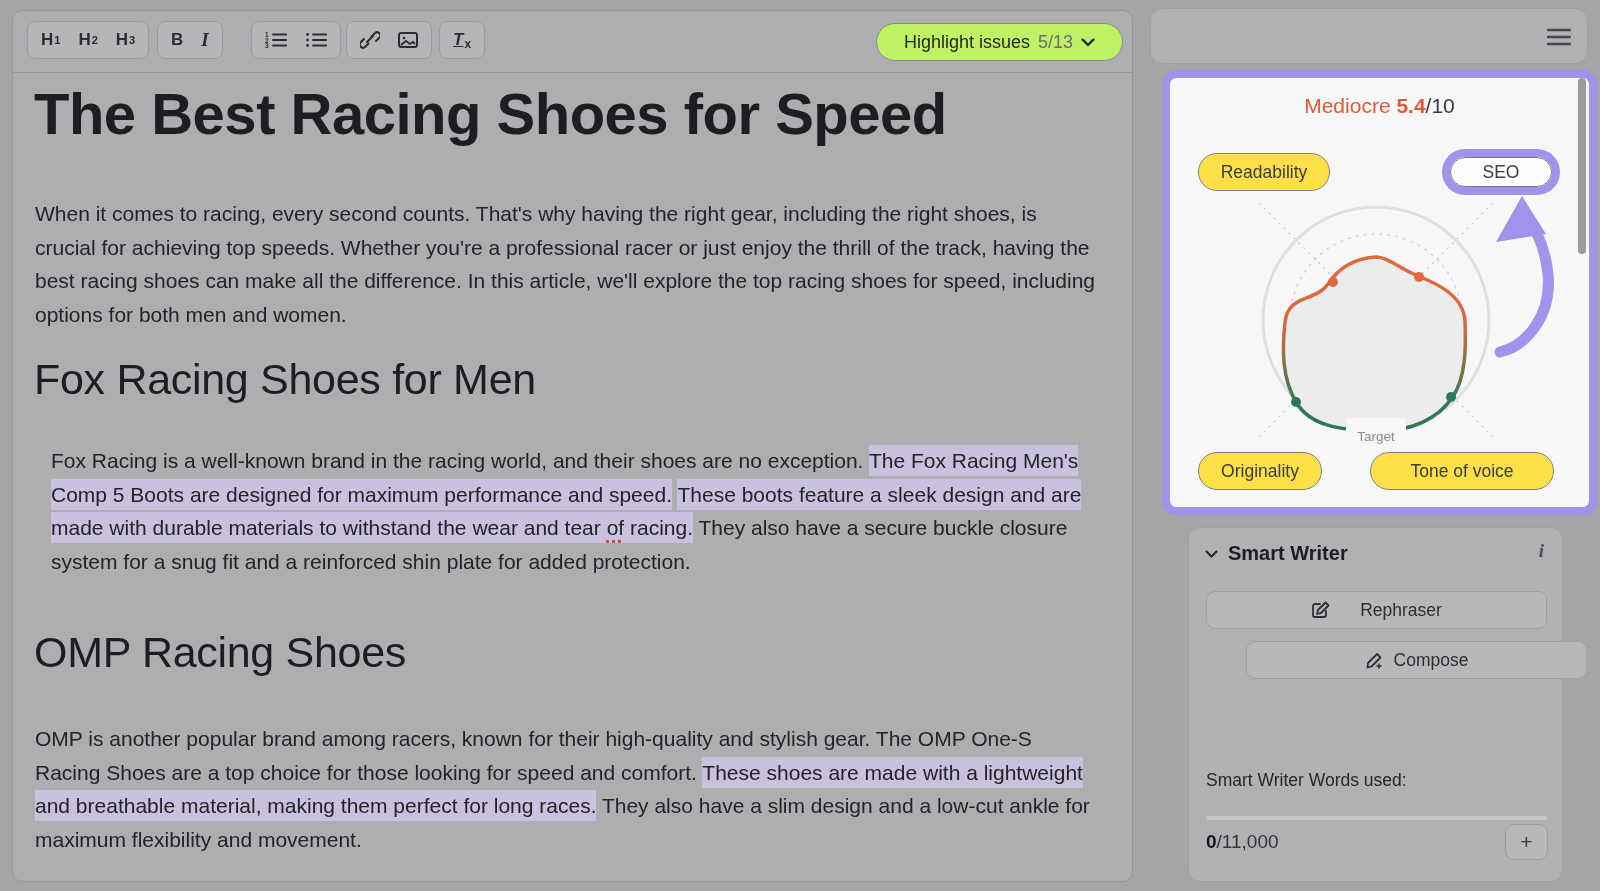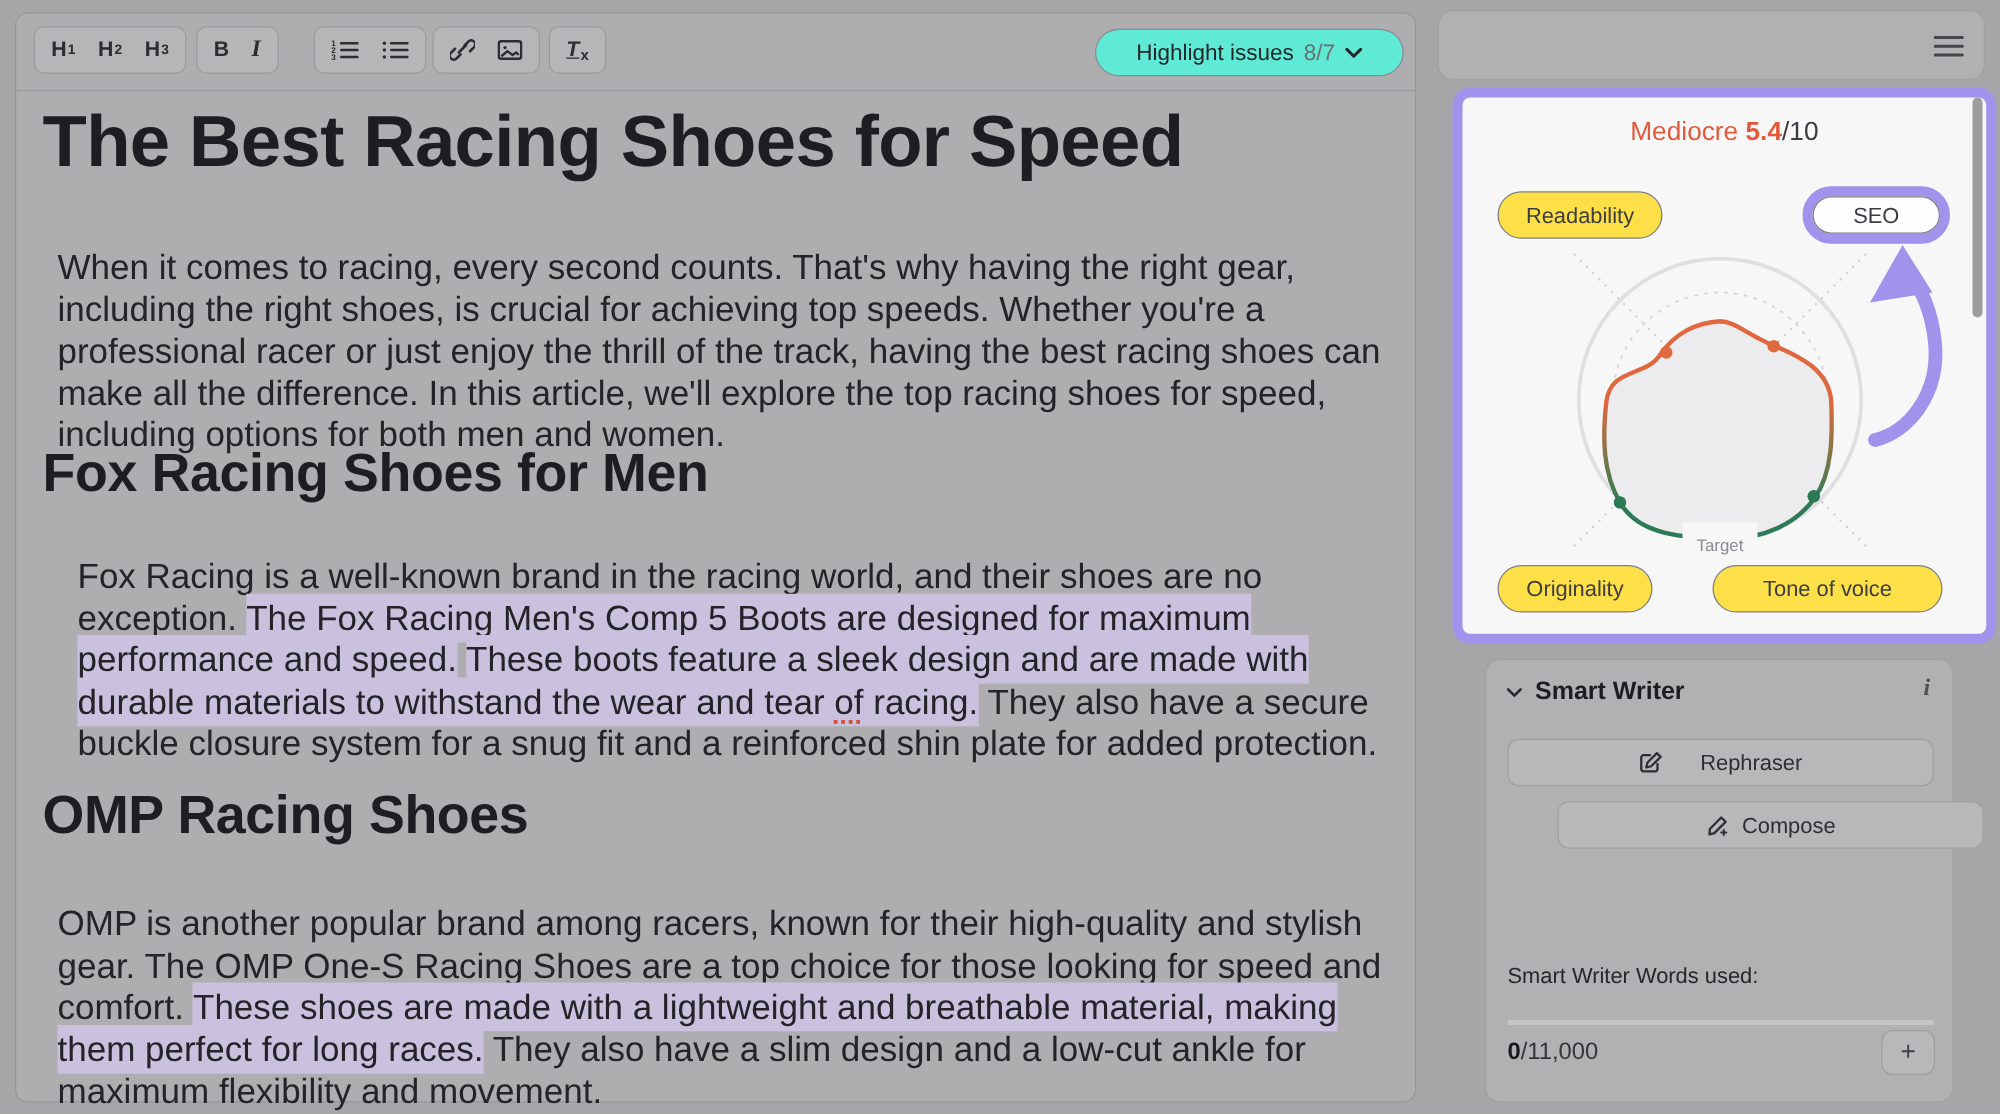--- a/index.html
+++ b/index.html
@@ -16,29 +16,29 @@
   .tbtn{display:flex;align-items:center;justify-content:center;padding:0 7px;height:30px;
     color:#2c2c31;font-size:17px;font-weight:700;cursor:pointer;}
   .tbtn sub{font-size:11px;font-weight:700;margin-left:1px;}
   .tbtn.italic{font-family:"Liberation Serif",serif;font-style:italic;font-size:19px;}
   .tbtn svg{display:block;}
   .clear-t{font-style:italic;text-decoration:underline;font-weight:700;}
   .clear-x{font-size:12px;font-weight:700;margin-left:1px;transform:translateY(4px);display:inline-block;}
 
   .hl-issues{position:absolute;left:863px;top:12px;width:247px;height:38px;
     display:flex;align-items:center;justify-content:center;gap:8px;
-    border:1.5px solid #8a8a90;border-radius:19px;background:#5eead4;cursor:pointer;}
+    border:1.5px solid #8a8a90;border-radius:19px;background:#bef264;cursor:pointer;}
   .hl-issues .lab{color:#26262b;font-size:18px;}
   .hl-issues .cnt{color:#6c6c70;font-size:18px;}
 
   .doc{position:absolute;left:21px;top:62px;width:1072px;color:#202025;}
   .doc-title{position:absolute;left:0;top:8px;width:1085px;font-size:58px;line-height:1.15;
     font-weight:800;letter-spacing:-0.5px;color:#1d1d22;}
-  .doc h2{position:absolute;left:0;margin:0;font-size:43px;font-weight:700;color:#1d1d22;letter-spacing:-0.3px;}
-  .doc p{position:absolute;left:12px;margin:0;width:1062px;font-size:28px;line-height:33.5px;color:#232328;}
+  .doc h2{position:absolute;left:0;margin:0;font-size:43px;font-weight:400;color:#1d1d22;letter-spacing:-0.3px;}
+  .doc p{position:absolute;left:1px;margin:0;width:1062px;font-size:21px;line-height:33.5px;color:#232328;}
   .p1{top:124px;}
   .h2a{top:282px;}
   .p2{top:371px;padding-left:16px;}
   .h2b{top:555px;}
   .p3{top:649px;}
   .hl{background:#c9c1de;padding:4px 0;}
   .misspell{text-decoration:underline dotted #cf4f39;text-decoration-thickness:2.5px;text-underline-offset:5px;}
 
   
   .mini-card{position:absolute;left:1150px;top:8px;width:438px;height:56px;
@@ -157,21 +157,21 @@
 
       <div class="tgroup" style="left:426px;">
         <span class="tbtn">
           <span class="clear-t">T</span>
             <span class="clear-x">x</span>
         </span>
       </div>
 
       <div class="hl-issues">
         <span class="lab">Highlight issues</span>
-        <span class="cnt">8/7</span>
+        <span class="cnt">5/13</span>
         <svg width="14" height="9" viewBox="0 0 14 9" fill="none" stroke="#26262b" stroke-width="2.4" stroke-linecap="round" stroke-linejoin="round">
             <polyline points="1.5,1.5 7,7 12.5,1.5"></polyline>
           </svg>
       </div>
     </div>
 
     <div class="doc">
       <div class="doc-title">The Best Racing Shoes for Speed</div>
       <p class="p1"><span>When it comes to racing, every second counts. That's why having the right gear, including the right shoes, is crucial for achieving top speeds. Whether you're a professional racer or just enjoy the thrill of the track, having the best racing shoes can make all the difference. In this article, we'll explore the top racing shoes for speed, including options for both men and women.</span></p>
       <h2 class="h2a">Fox Racing Shoes for Men</h2>

